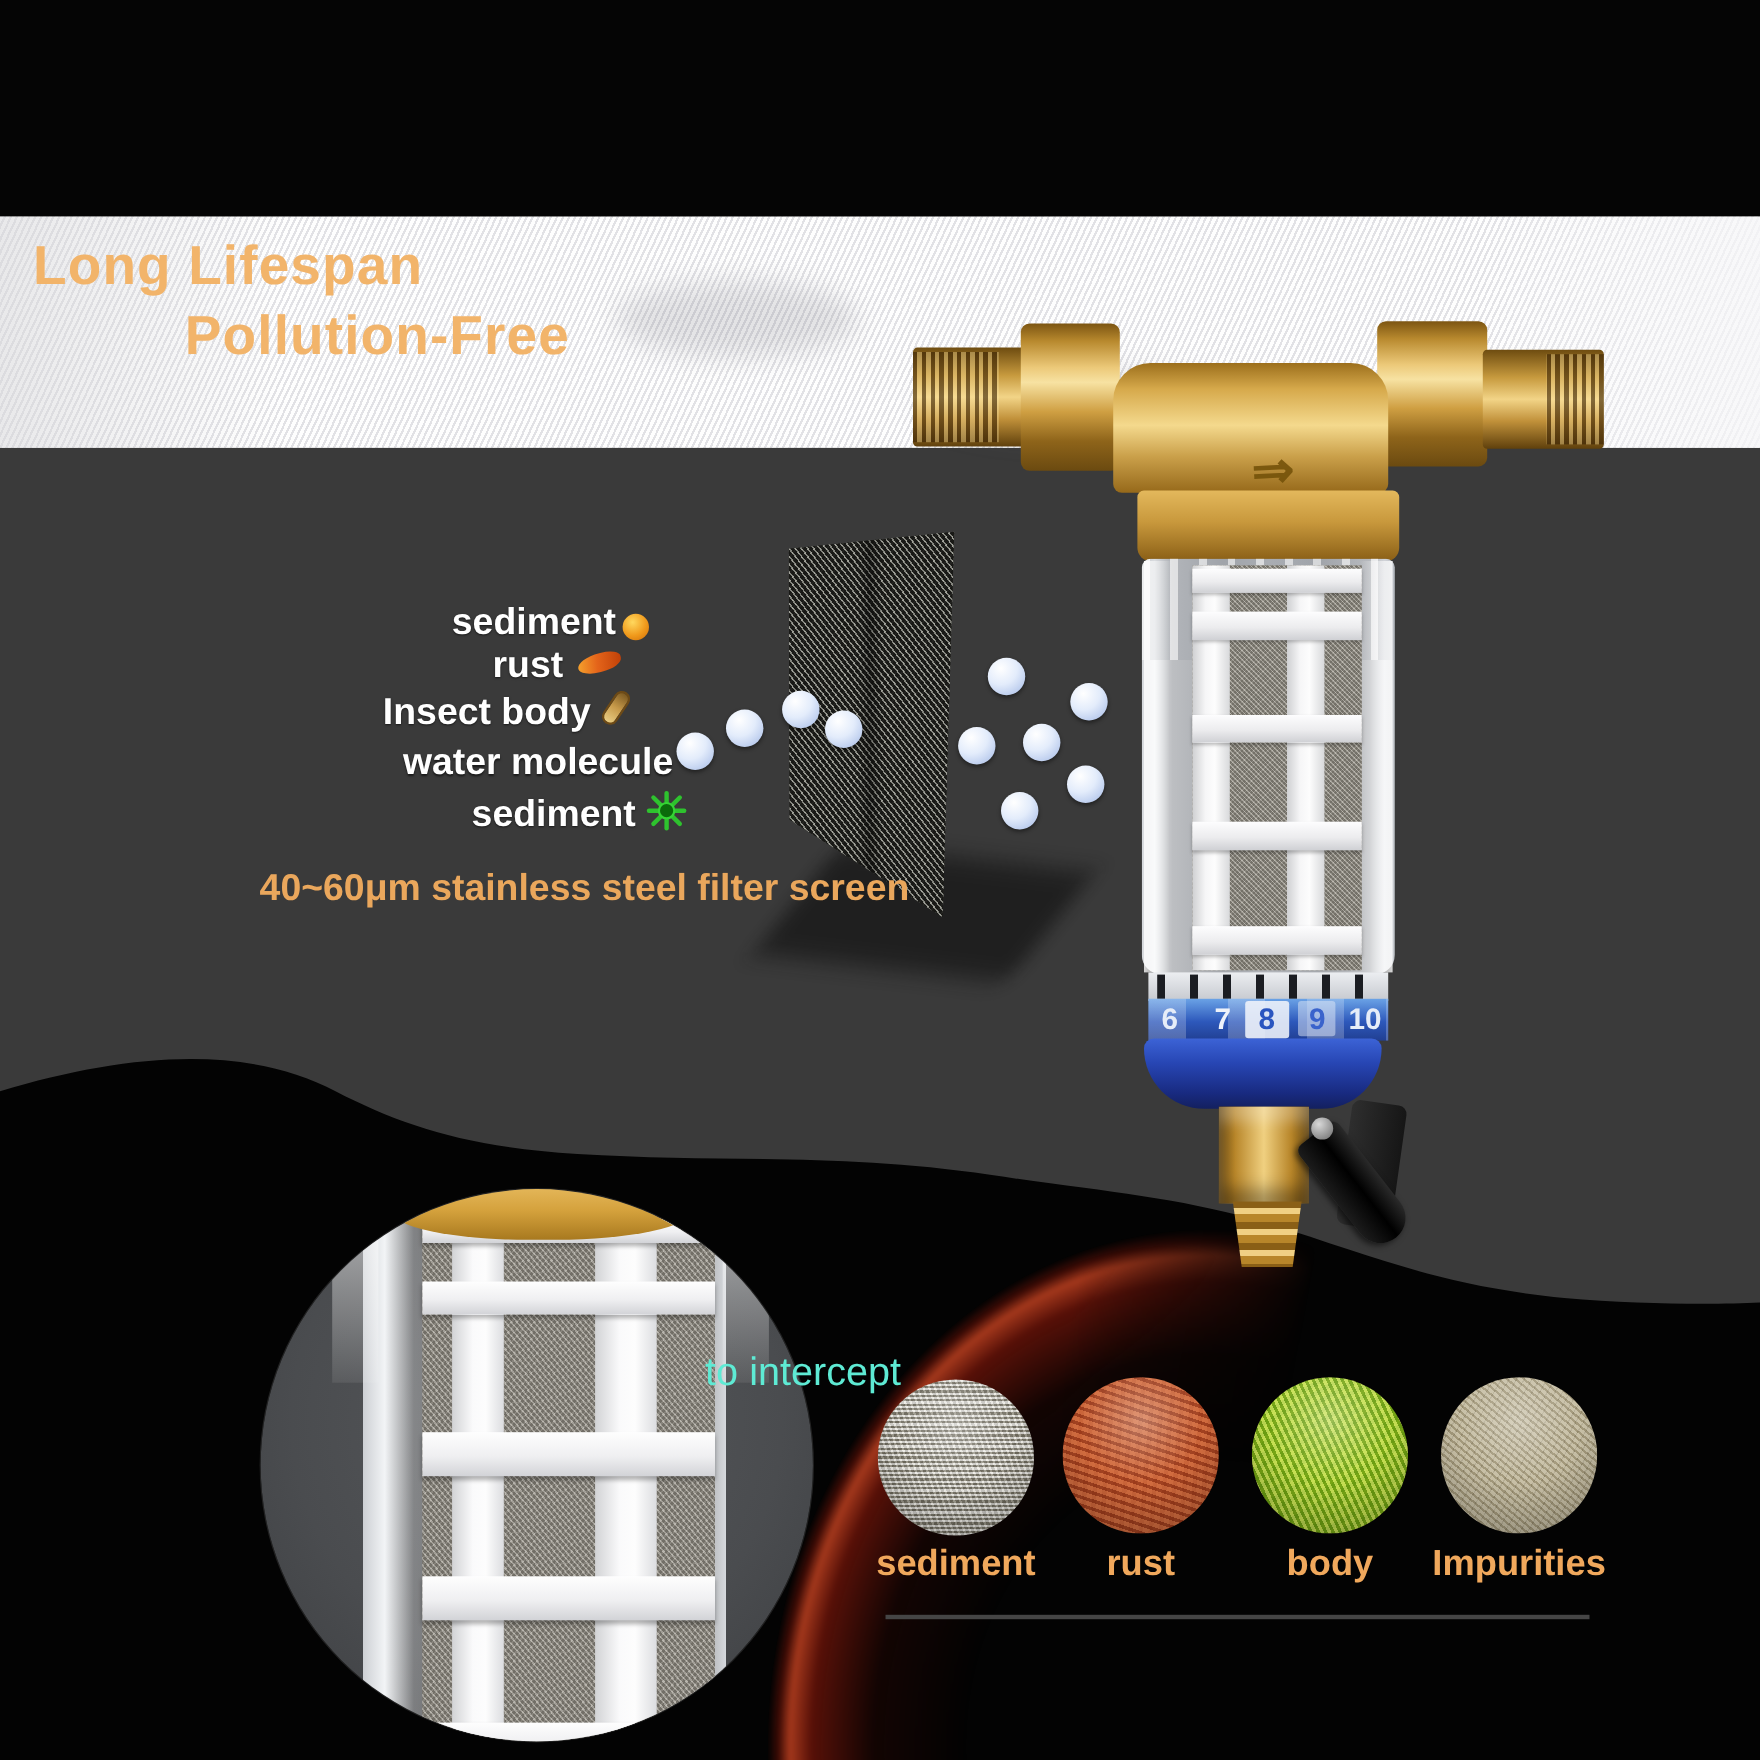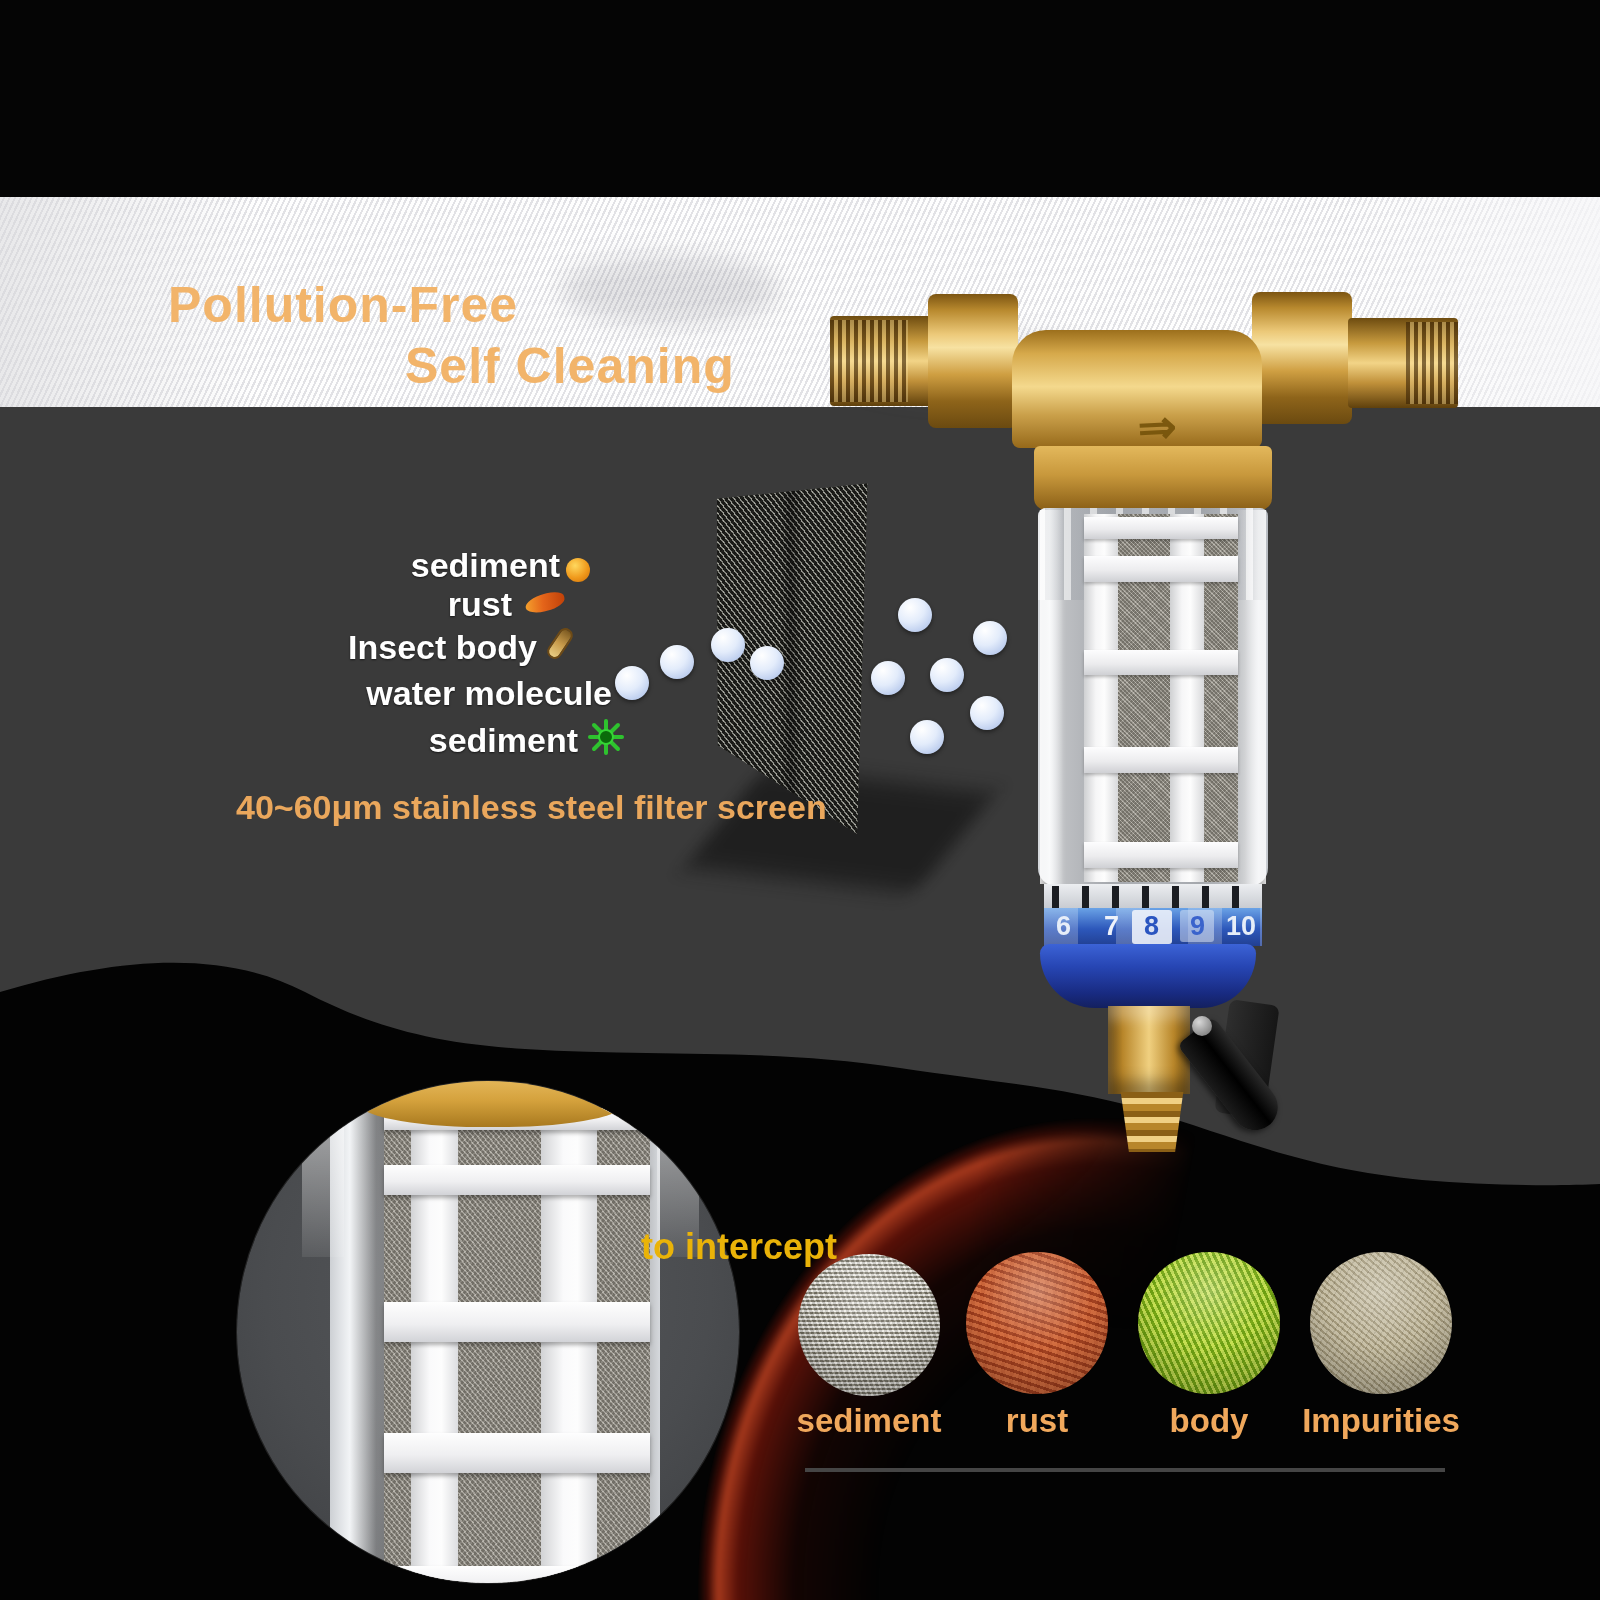--- a/index.html
+++ b/index.html
@@ -130,21 +130,21 @@
 
   
   .red-orb{left:698px;top:1118px;width:800px;height:940px;border-radius:50%;
     background:radial-gradient(closest-side at 50% 50%, rgba(30,6,3,0) 55%, rgba(45,8,4,.38) 76%,
       rgba(120,22,10,.72) 90%, rgba(205,70,35,.8) 95%, rgba(120,20,8,.5) 97.5%, rgba(0,0,0,0) 100%);
     -webkit-mask-image:linear-gradient(100deg,#000 0 30%, transparent 52%);
     mask-image:linear-gradient(100deg,#000 0 30%, transparent 52%);
     filter:blur(2px);}
 
   
-  .intercept-title{left:641px;top:1226px;color:#eab308;font-size:36px;font-weight:700;}
+  .intercept-title{left:641px;top:1226px;color:#5eead4;font-size:36px;font-weight:400;}
   .swatch{width:142px;height:142px;border-radius:50%;overflow:hidden;}
   .swatch .shade{left:0;top:0;width:100%;height:100%;
     background:radial-gradient(circle at 50% 28%, rgba(255,255,255,.28) 0%, rgba(255,255,255,0) 45%, rgba(0,0,0,.28) 96%);}
   .sw-sediment{background-color:#b7b2a4;background-image:
     repeating-linear-gradient(0deg, rgba(255,255,255,.55) 0 2px, rgba(88,84,70,.45) 2px 4px),
     repeating-linear-gradient(72deg, rgba(240,238,230,.6) 0 2px, rgba(58,58,52,.35) 2px 5px),
     repeating-linear-gradient(135deg, rgba(200,195,180,.5) 0 3px, rgba(118,113,98,.4) 3px 6px);}
   .sw-rust{background-color:#c05c32;background-image:
     repeating-linear-gradient(18deg, rgba(138,44,18,.55) 0 3px, rgba(236,132,82,.4) 3px 7px),
     repeating-linear-gradient(95deg, rgba(158,58,24,.4) 0 4px, rgba(255,255,255,0) 4px 9px);}
@@ -164,22 +164,22 @@
 
   <div class="bg-top-black"></div>
   <div class="band">
     <div class="band-smudge" style="left:560px;top:58px;width:220px;height:70px;"></div>
     <div class="band-smudge" style="left:840px;top:140px;width:280px;height:60px;"></div>
   </div>
   <svg class="bg-bottom-black" viewBox="0 0 1600 1600">
     <path d="M0,992 C120,956 225,950 305,992 C365,1023 425,1043 525,1049 C655,1057 765,1048 900,1068 C1000,1083 1062,1087 1142,1109 C1242,1139 1302,1168 1422,1180 C1492,1186 1562,1186 1600,1184 L1600,1600 L0,1600 Z" fill="#030303"></path>
   </svg>
 
+  <div class="headline" style="left:30px;top:212px;">Long Lifespan</div>
   <div class="headline" style="left:168px;top:276px;">Pollution-Free</div>
-  <div class="headline" style="left:405px;top:337px;">Self Cleaning</div>
 
   <div class="magnifier">
     <div class="mag-glass"></div>
     <div class="mag-shoulder" style="left:65px;"></div>
     <div class="mag-shoulder" style="left:420px;"></div>
     <div class="mag-cart"></div>
     <div class="mag-vcol" style="left:174px;width:47px;"></div>
     <div class="mag-vcol" style="left:304px;width:56px;"></div>
     <div class="mag-rung" style="top:27px;height:22px;"></div>
     <div class="mag-rung" style="top:84px;height:30px;"></div>

